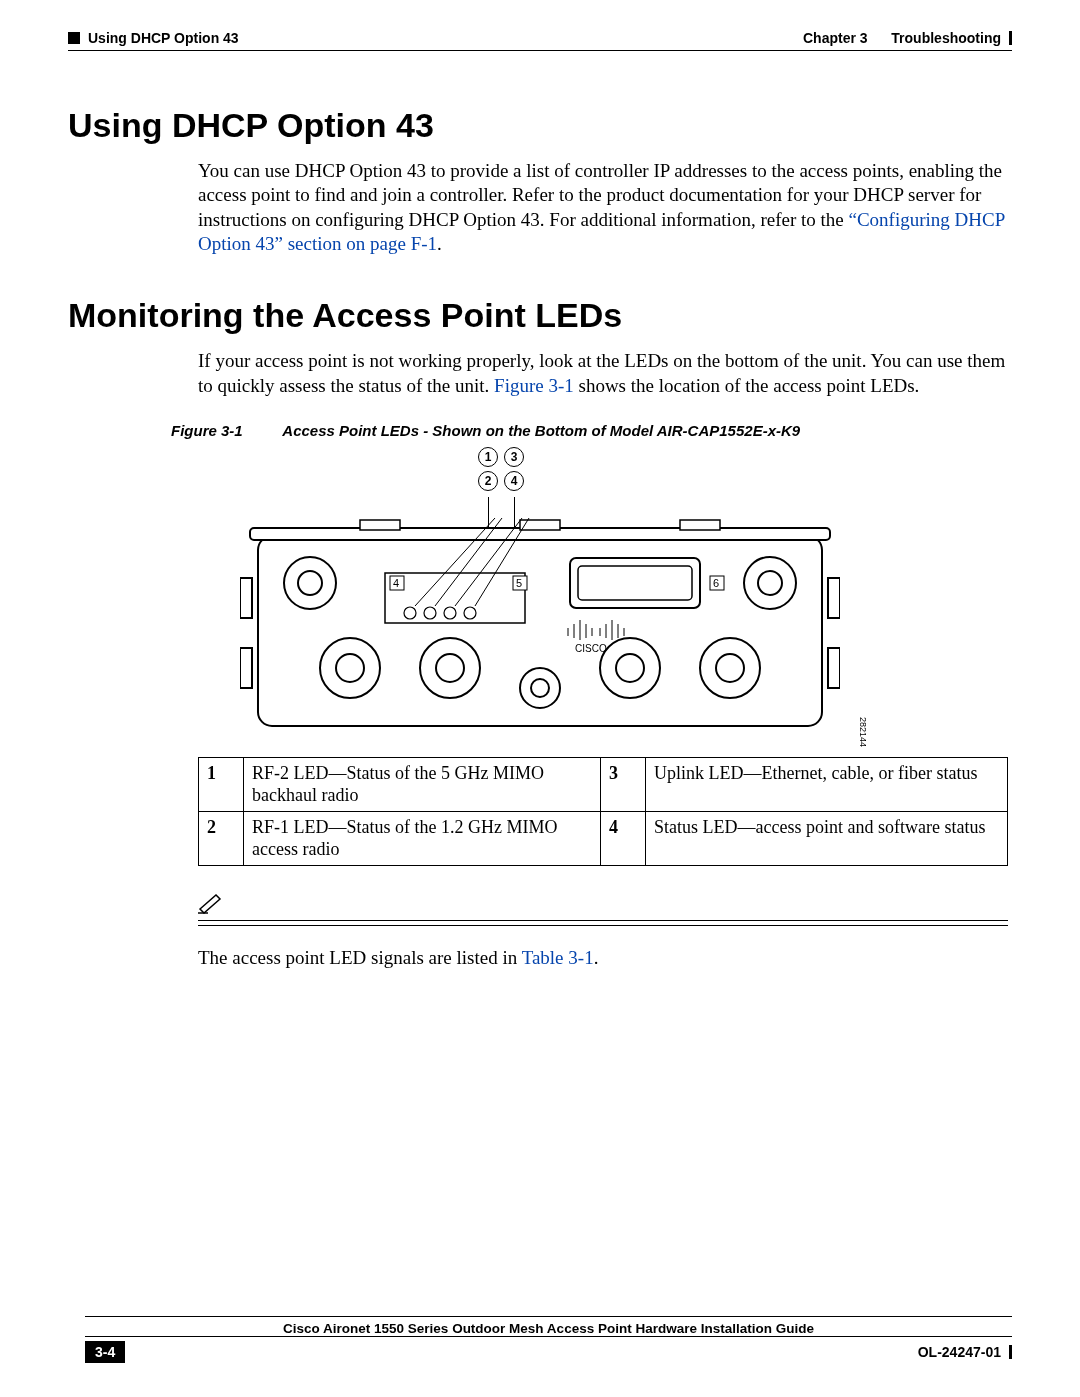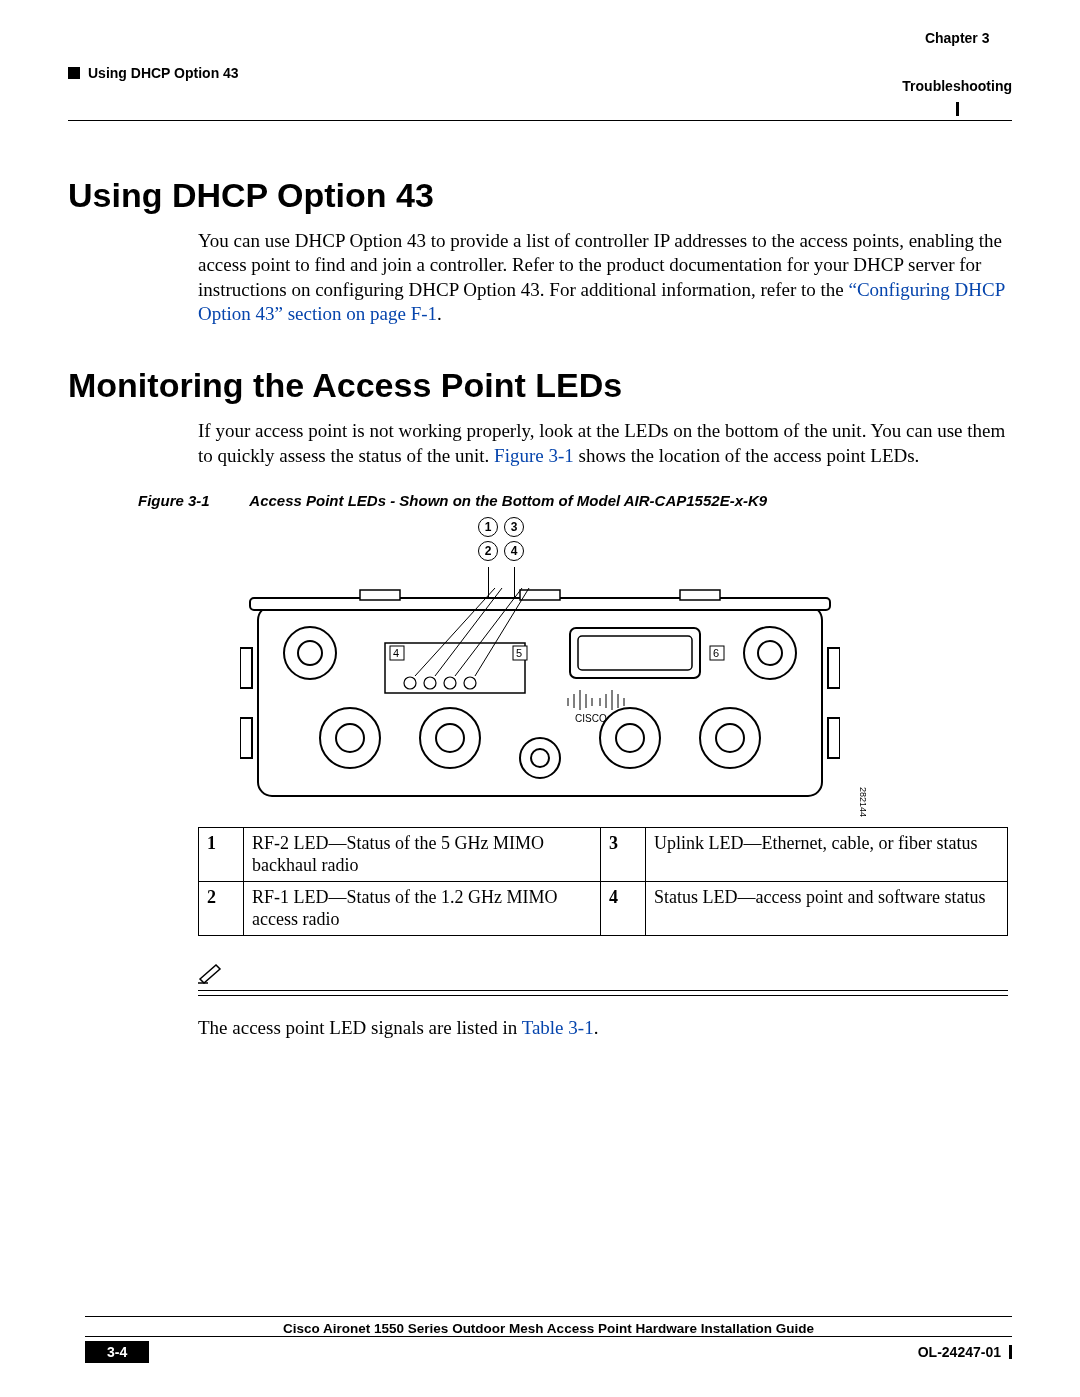--- a/index.html
+++ b/index.html
@@ -30,21 +30,21 @@
   }
   .rh-left {
     display: flex;
     align-items: center;
     gap: 8px;
   }
   .rh-left .blk {
     width: 12px; height: 12px; background:#000;
   }
   .rh-right {
-    display:flex; align-items:center; gap:8px;flex-direction:column;
+    display:flex; align-items:center; gap:8px;
   }
   .rh-right .bar { width:3px; height:14px; background:#000;}
   .hr-top {
     border:none; border-top:1px solid #000; margin:0 0 55px 0;
   }
 
   h1.sec {
     font-family: Arial, Helvetica, sans-serif;
     font-weight: bold;
     font-size: 34px;
@@ -54,21 +54,21 @@
     margin-left: 130px;
     font-size: 19px;
     line-height: 1.28;
   }
   .body-text p { margin: 0 0 2px 0; }
   .xref { color: #0645ad; }
 
   .gap1 { height: 38px; }
 
   .fig-caption {
-    margin-left: 70px;
+    margin-left: 103px;
     font-family: Arial, Helvetica, sans-serif;
     font-style: italic;
     font-weight: bold;
     font-size: 15px;
     margin-top: 24px;
     margin-bottom: 8px;
   }
   .fig-caption .fnum { margin-right: 36px; font-style: italic;}
   .figure-box {
     margin: 0 auto;
@@ -139,21 +139,21 @@
   .footer hr.t { border:none; border-top:1px solid #000; margin:0 0 4px 0;}
   .footer .guide {
     text-align:center; font-family:Arial,Helvetica,sans-serif; font-weight:bold;
     font-size:13.5px;
   }
   .footer .row2 {
     display:flex; justify-content:space-between; align-items:center; margin-top:4px;
     font-family:Arial,Helvetica,sans-serif; font-weight:bold; font-size:14px;
   }
   .footer .pg {
-    background:#000; color:#fff; padding:3px 22px;
+    background:#000; color:#fff; padding:3px 10px;
   }
   .footer .doc { display:flex; align-items:center; gap:8px;text-align:right;}
   .footer .doc .bar { width:3px; height:14px; background:#000;}
 </style>
 </head>
 <body>
 
 <div class="page">
 
   <div class="running-header">

